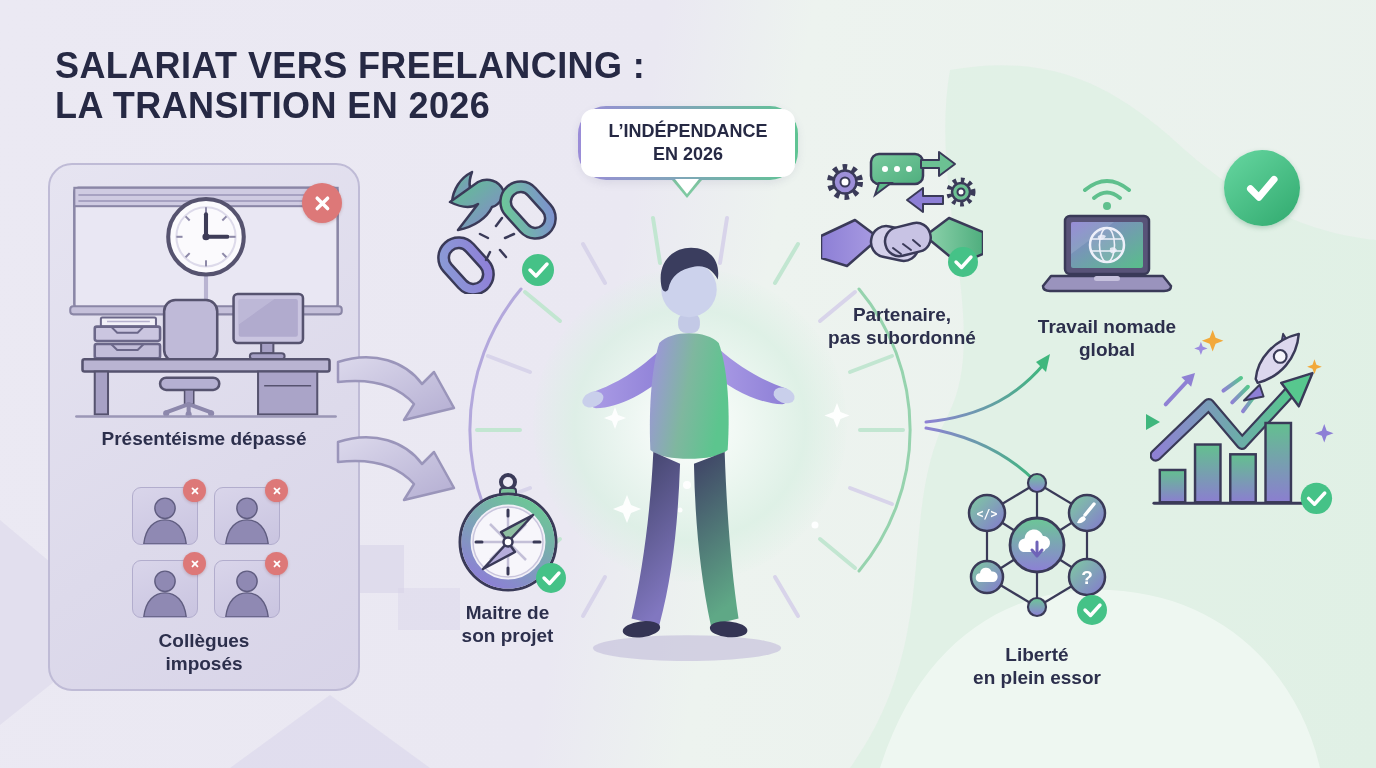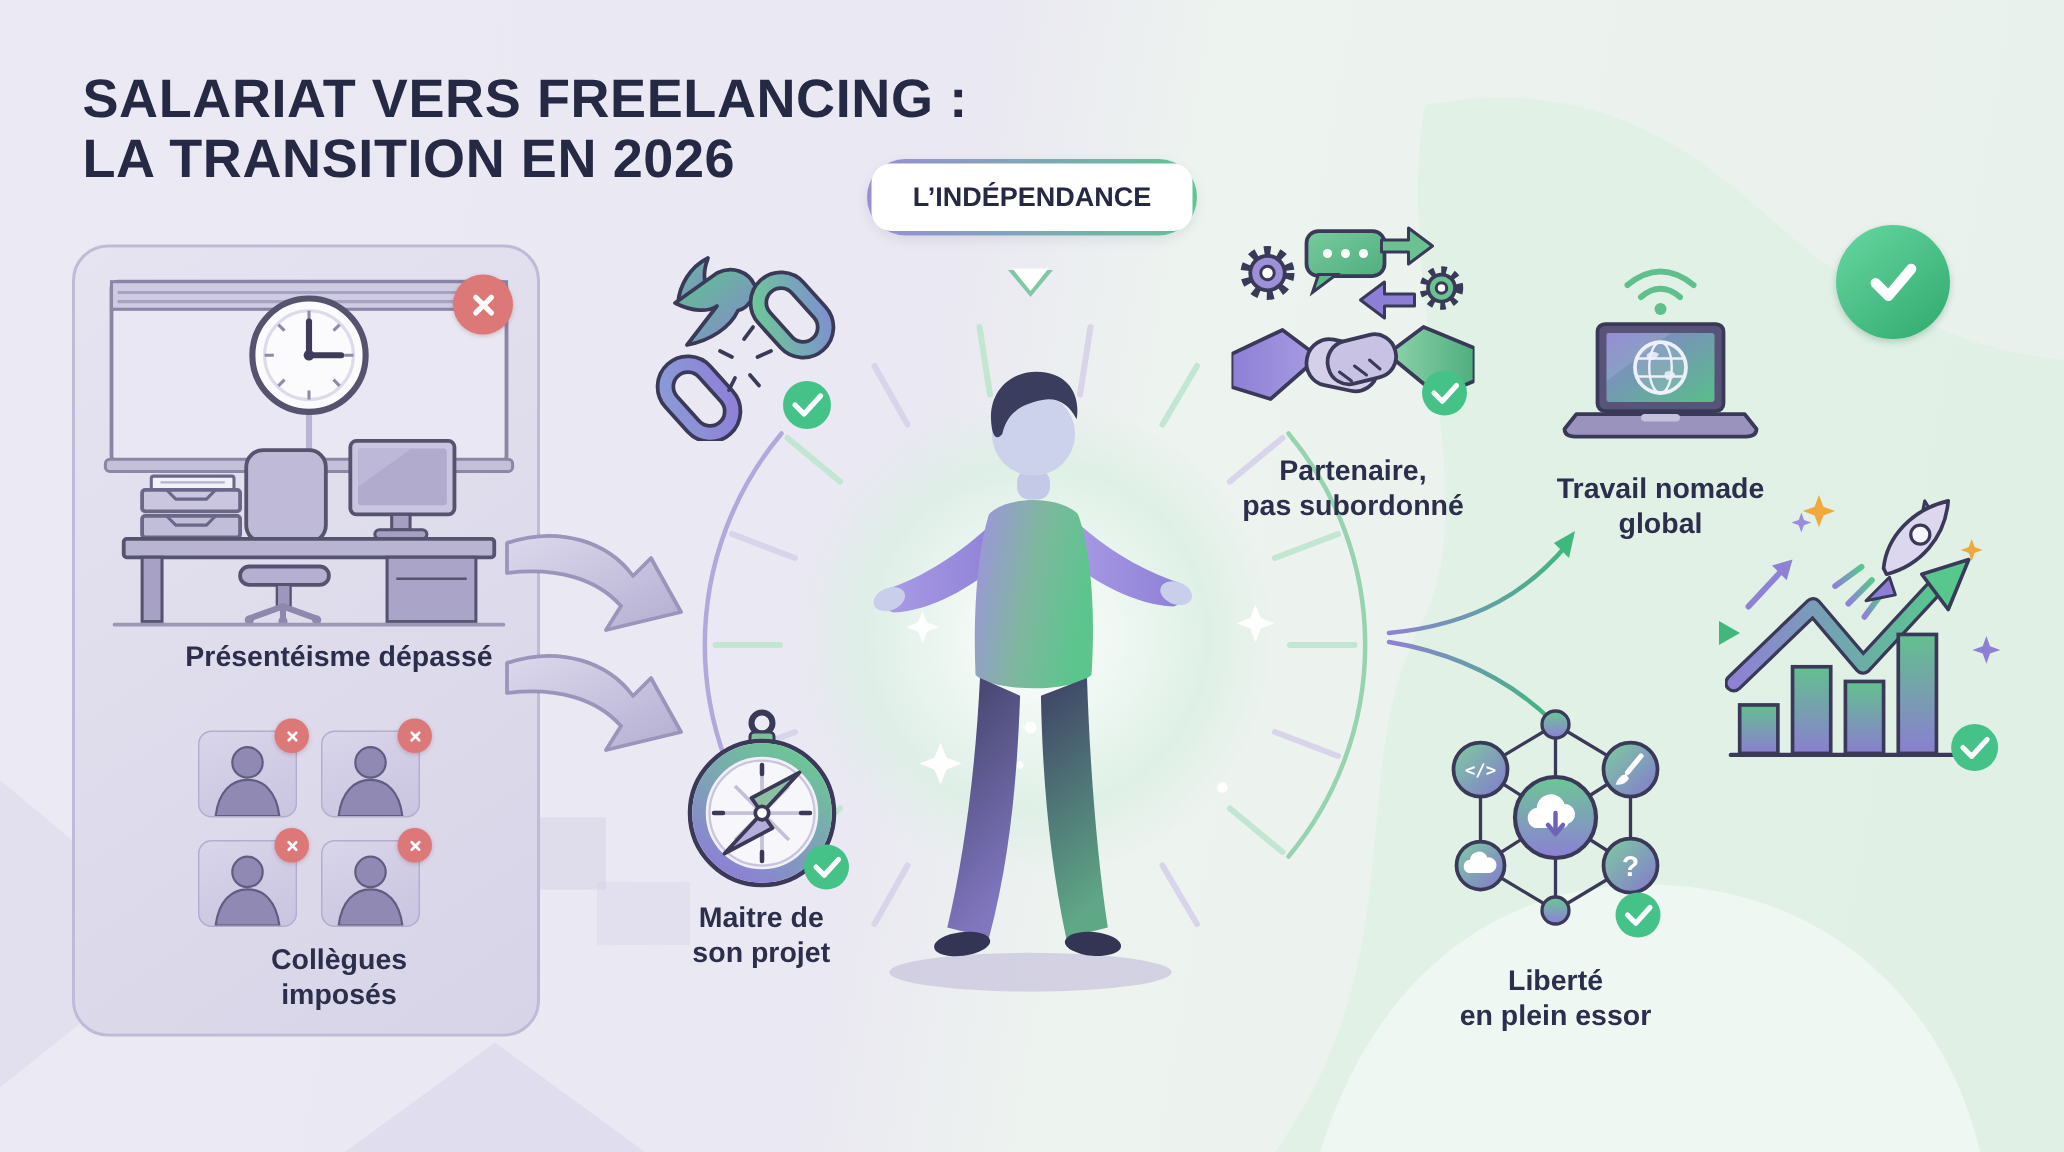--- a/index.html
+++ b/index.html
@@ -34,21 +34,21 @@
            box-shadow:0 2px 5px rgba(40,120,80,.28); }
   .check svg { width:60%; height:60%; }
   .xbadge { background:#dd7878; border-radius:50%; display:flex; align-items:center; justify-content:center;
             box-shadow:0 1px 3px rgba(120,40,40,.25); }
   .xbadge svg { width:52%; height:52%; }
 
   
   .panel { left:48px; top:163px; width:312px; height:528px; border-radius:24px;
            background:linear-gradient(145deg,#e6e4f1 0%,#dddaeb 60%,#d8d4e8 100%);
            border:2px solid #bfbbd6; z-index:5; }
-  .panel .caption { position:absolute; width:100%; text-align:center;margin-left:22px; }
+  .panel .caption { position:absolute; width:100%; text-align:center; }
   .avatars { position:absolute; left:82px; top:322px; display:grid;
              grid-template-columns:66px 66px; grid-gap:15px 16px; }
   .avatar-card { position:relative; width:66px; height:58px; border-radius:9px;
                  background:linear-gradient(160deg,#d9d5ea,#c9c4e0); border:1px solid #b2adcd; }
   .avatar-card .xbadge { position:absolute; top:-9px; right:-9px; width:23px; height:23px; }
 
   .caption { font-weight:700; font-size:19px; line-height:23px; color:#2c2f4c; text-align:center; }
   .caption span { display:block; white-space:nowrap; }
 
   .benefit { position:absolute; display:flex; flex-direction:column; align-items:center; z-index:20; }
@@ -74,20 +74,21 @@
   </svg>
 
   <h1 class="abs title">
     <span>SALARIAT VERS FREELANCING :</span>
     <span>LA TRANSITION EN 2026</span>
   </h1>
 
   <div class="abs bubble">
     <div class="bubble-inner">
       <span>L’INDÉPENDANCE</span>
+      <span>EN 2026</span>
     </div>
   </div>
   <div class="abs bubble-tail-border"></div>
   <div class="abs bubble-tail"></div>
 
   <div class="abs check" style="left:1224px;top:150px;width:76px;height:76px;z-index:10;">
     <svg viewBox="0 0 24 24">
         <path d="M6 12.5 L10.5 17 L18.5 7.5" fill="none" stroke="#fff" stroke-width="3.6" stroke-linecap="round" stroke-linejoin="round"></path>
       </svg>
   </div>

